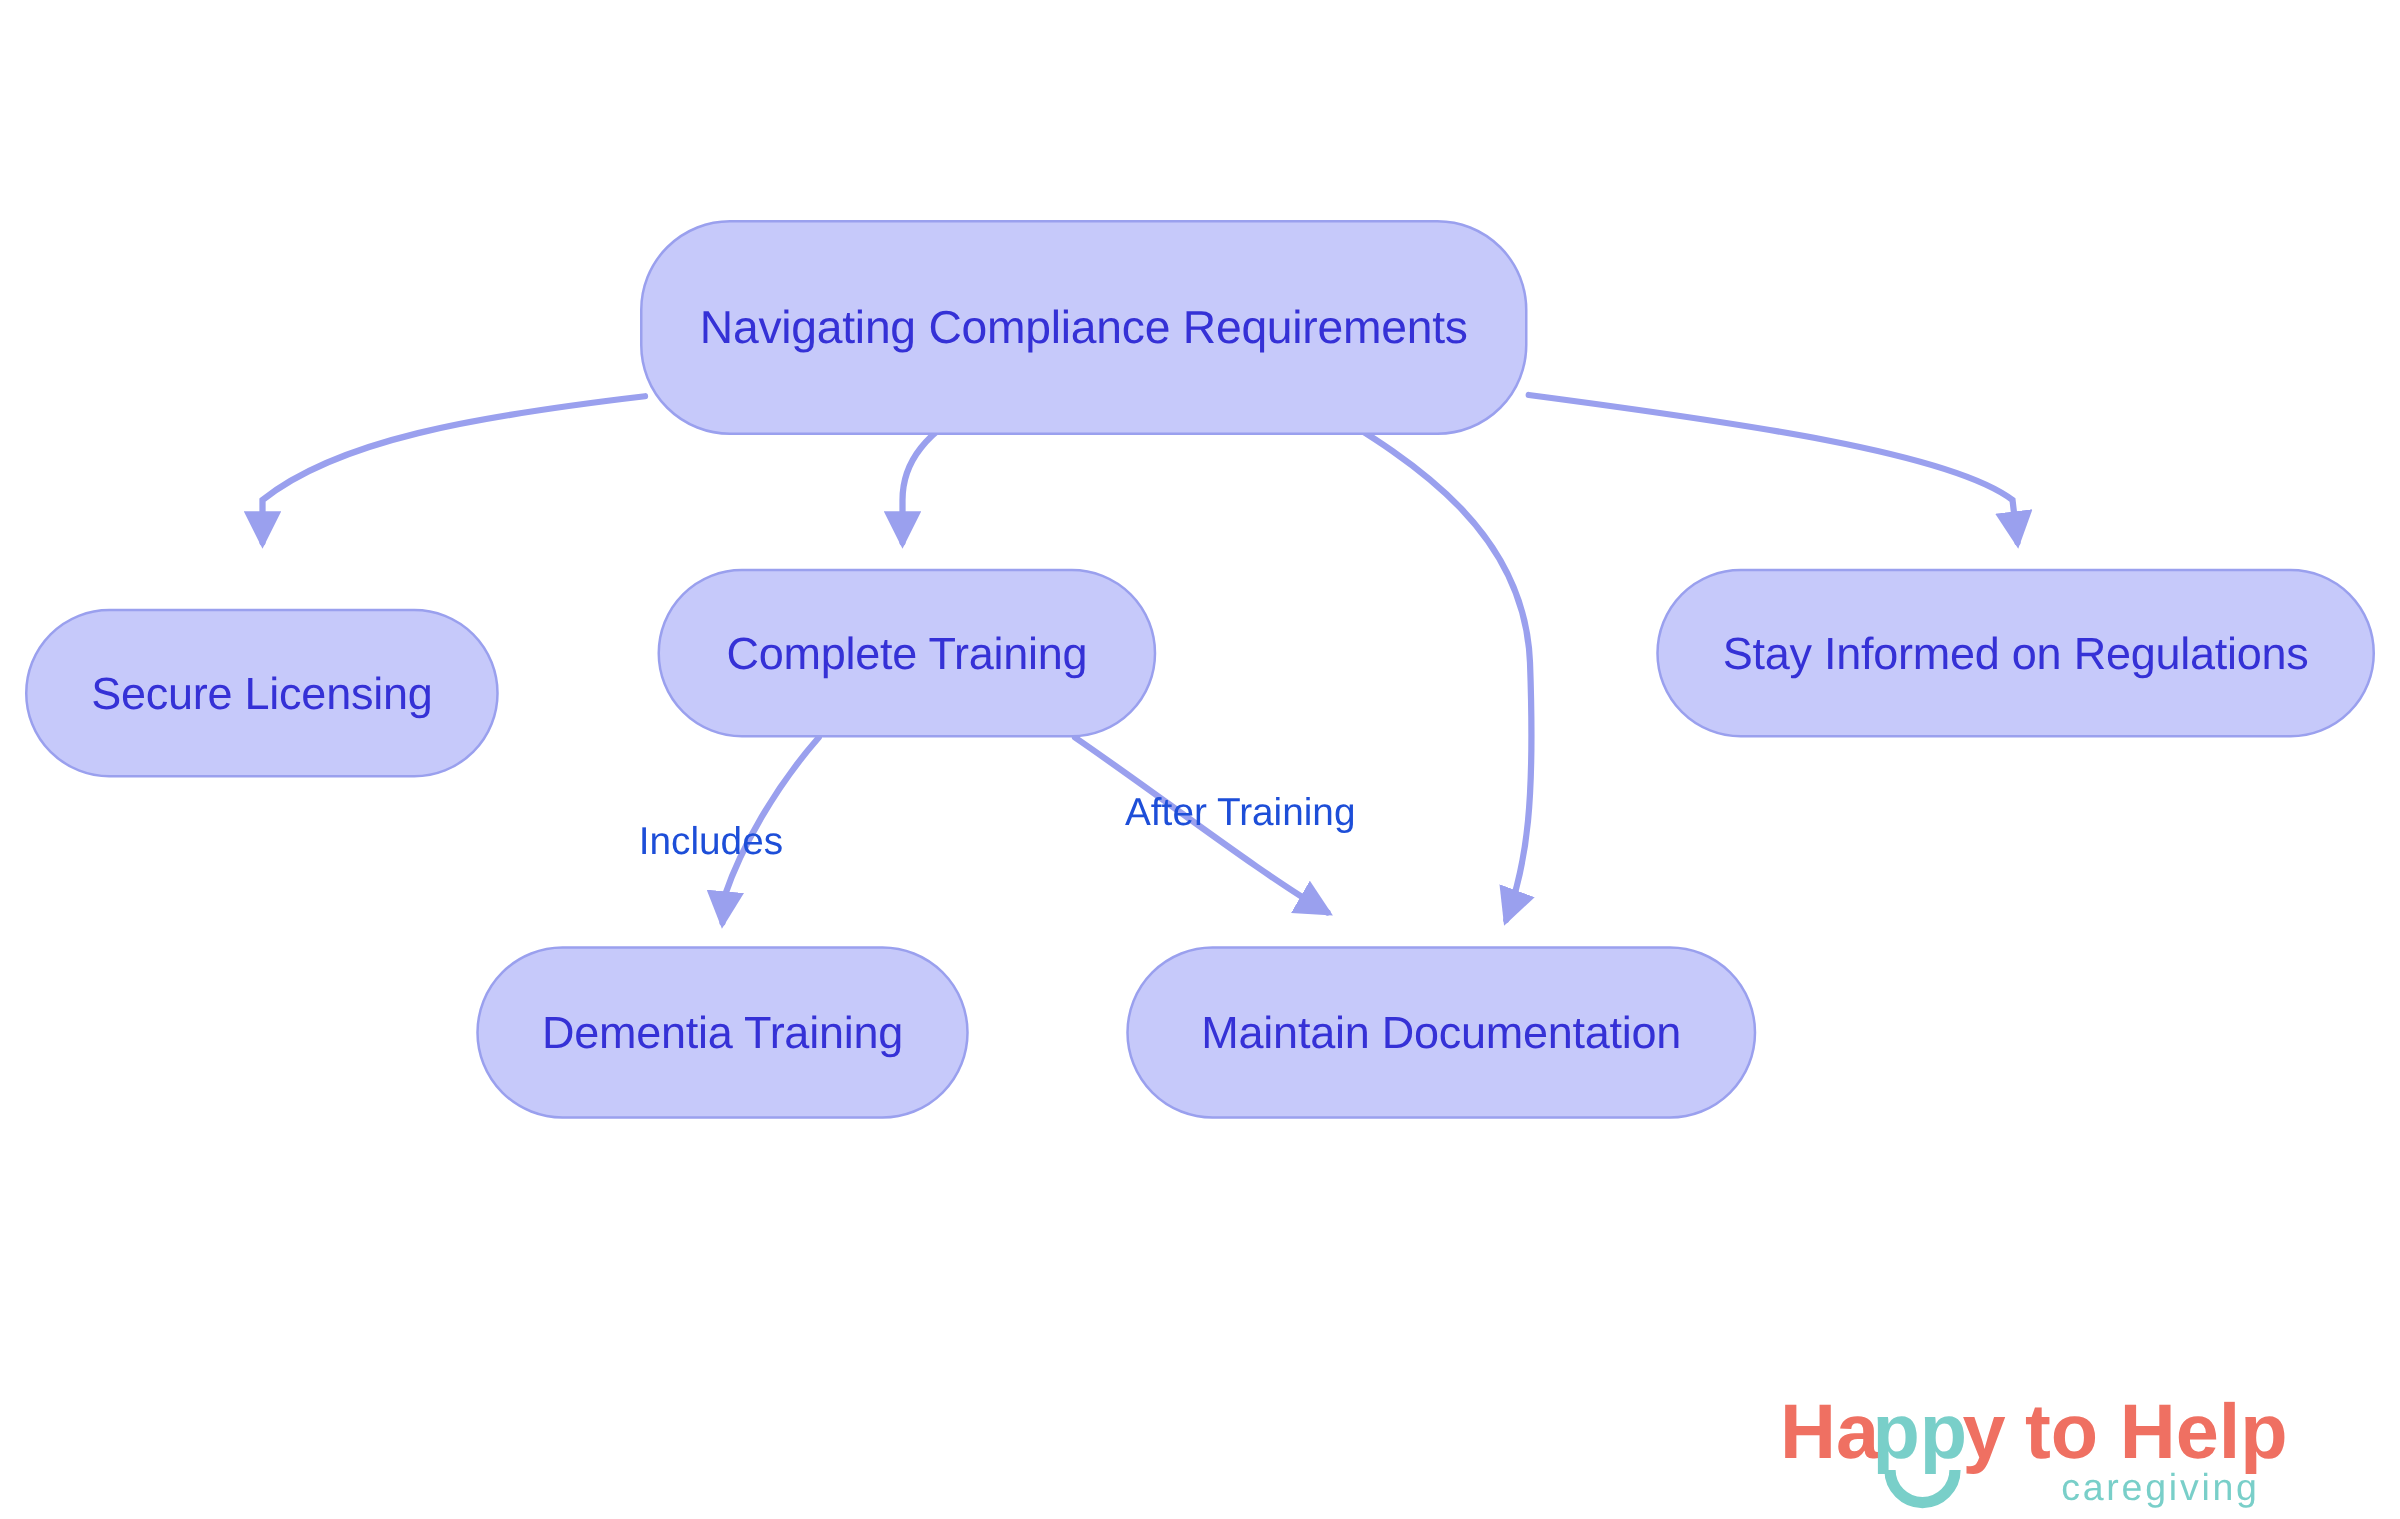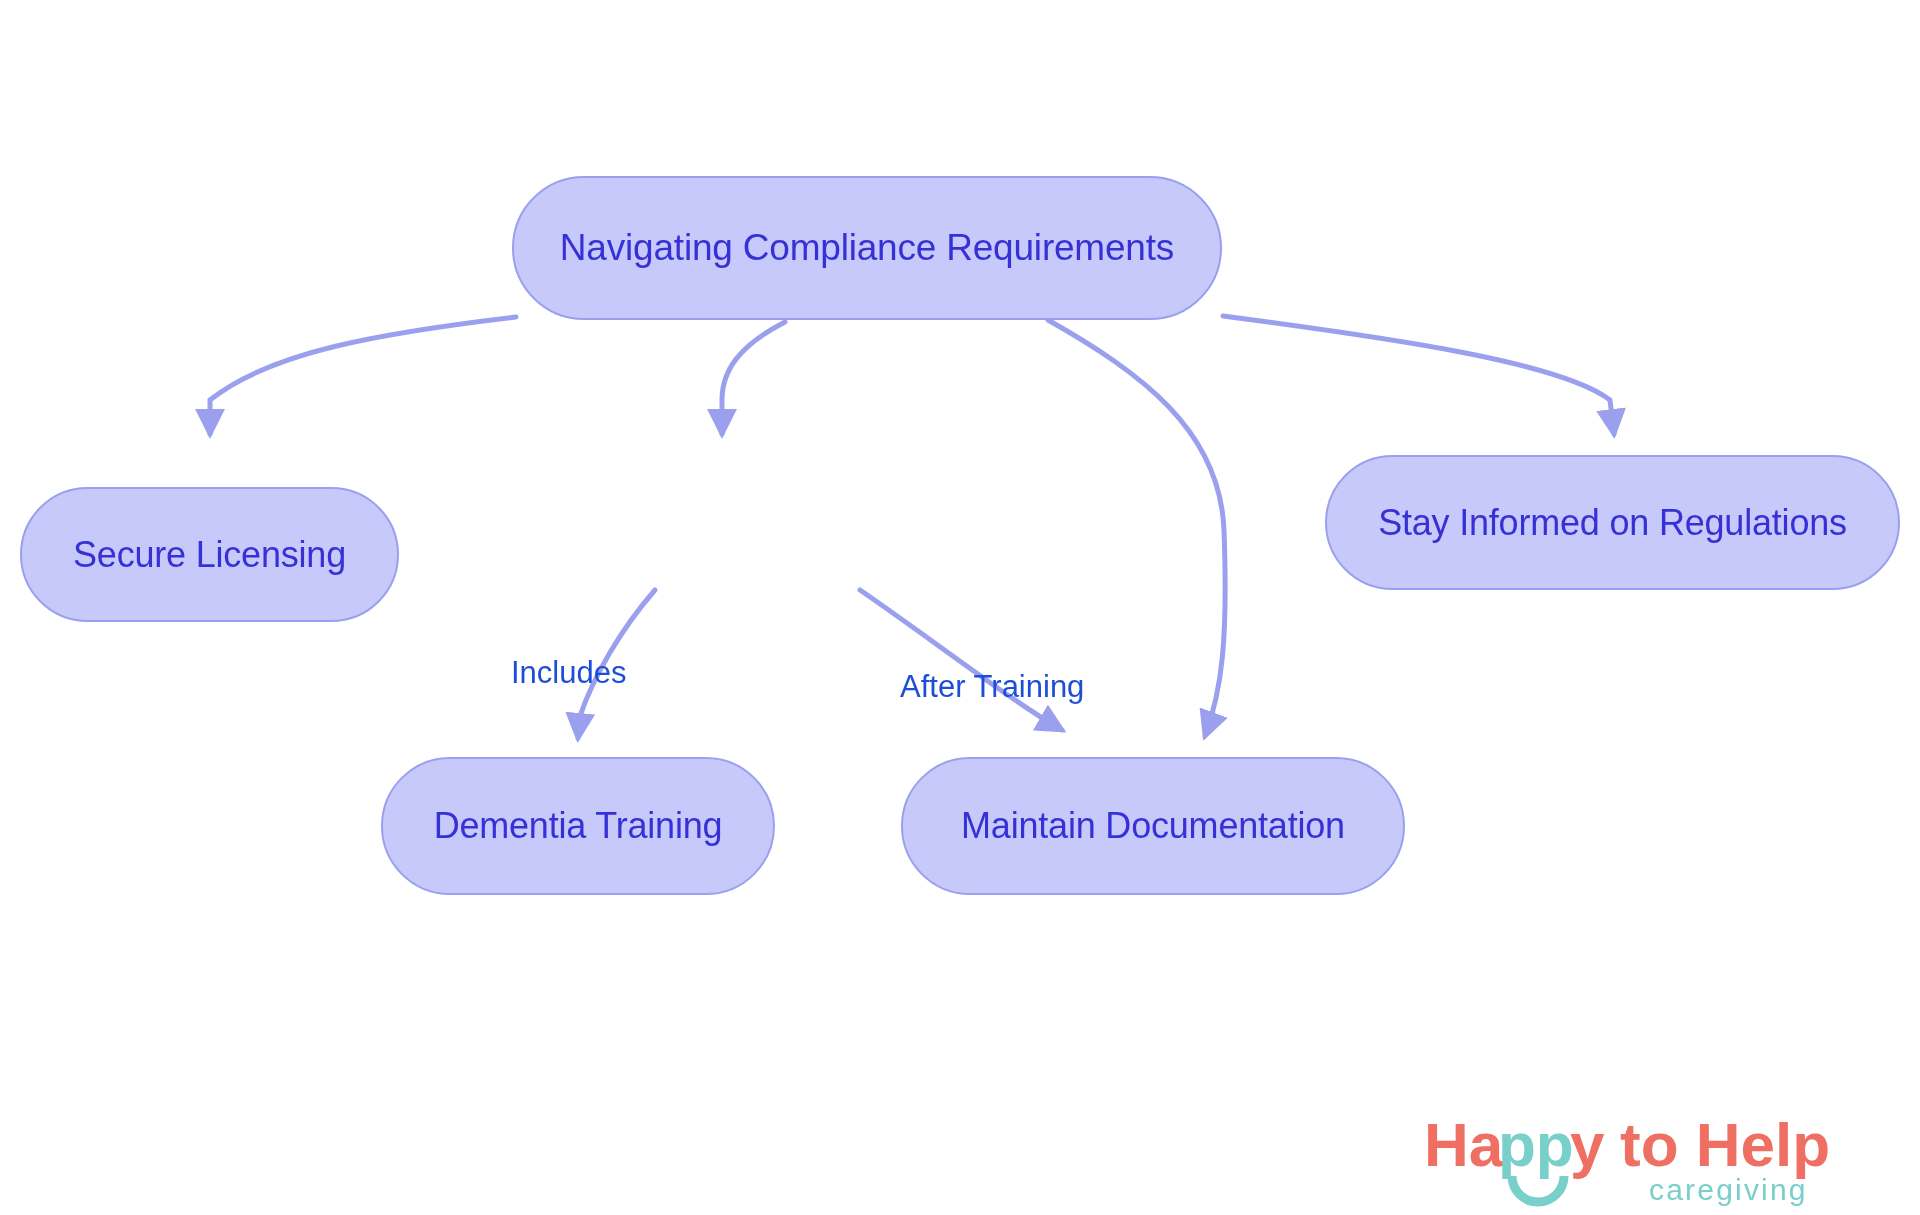--- a/index.html
+++ b/index.html
@@ -40,21 +40,21 @@
     font-weight: 400;
     letter-spacing: -0.2px;
     z-index: 2;
   }
   .node-label {
     padding: 0 26px;
     white-space: nowrap;
     line-height: 1.1;
   }
   #node-root {
-    left: 512px;  top: 176px;  width: 710px;  height: 144px;
+    left: 512px;  top: 176px;  width: 710px;  height: 172px;
     border-radius: 72px;
   }
   #node-root .node-label { font-size: 37px; }
 
   #node-licensing {
     left: 20px;   top: 455px;  width: 379px;  height: 135px;
     border-radius: 68px;
     margin-top: 32px;
   }
   #node-licensing .node-label { font-size: 36px; }
@@ -86,21 +86,21 @@
   .edge-label {
     position: absolute;
     color: #1d4ed8;
     font-family: "Liberation Sans", sans-serif;
     font-size: 31px;
     white-space: nowrap;
     z-index: 3;
     background: transparent;
   }
   #edge-label-includes    { left: 511px; top: 655px; }
-  #edge-label-after       { left: 900px; top: 669px; text-align: right; }
+  #edge-label-after       { left: 900px; top: 632px; text-align: right; }
 
   
   #logo {
     position: absolute;
     left: 1424px;
     top: 1108px;
     width: 470px;
     height: 100px;
     z-index: 4;
   }
@@ -132,20 +132,23 @@
   </svg>
 
   <div class="node" id="node-root">
     <span class="node-label">Navigating Compliance Requirements</span>
   </div>
 
   <div class="node" id="node-licensing">
     <span class="node-label">Secure Licensing</span>
   </div>
 
+  <div class="node" id="node-training">
+    <span class="node-label">Complete Training</span>
+  </div>
 
   <div class="node" id="node-regulations">
     <span class="node-label">Stay Informed on Regulations</span>
   </div>
 
   <div class="node" id="node-dementia">
     <span class="node-label">Dementia Training</span>
   </div>
 
   <div class="node" id="node-documentation">

